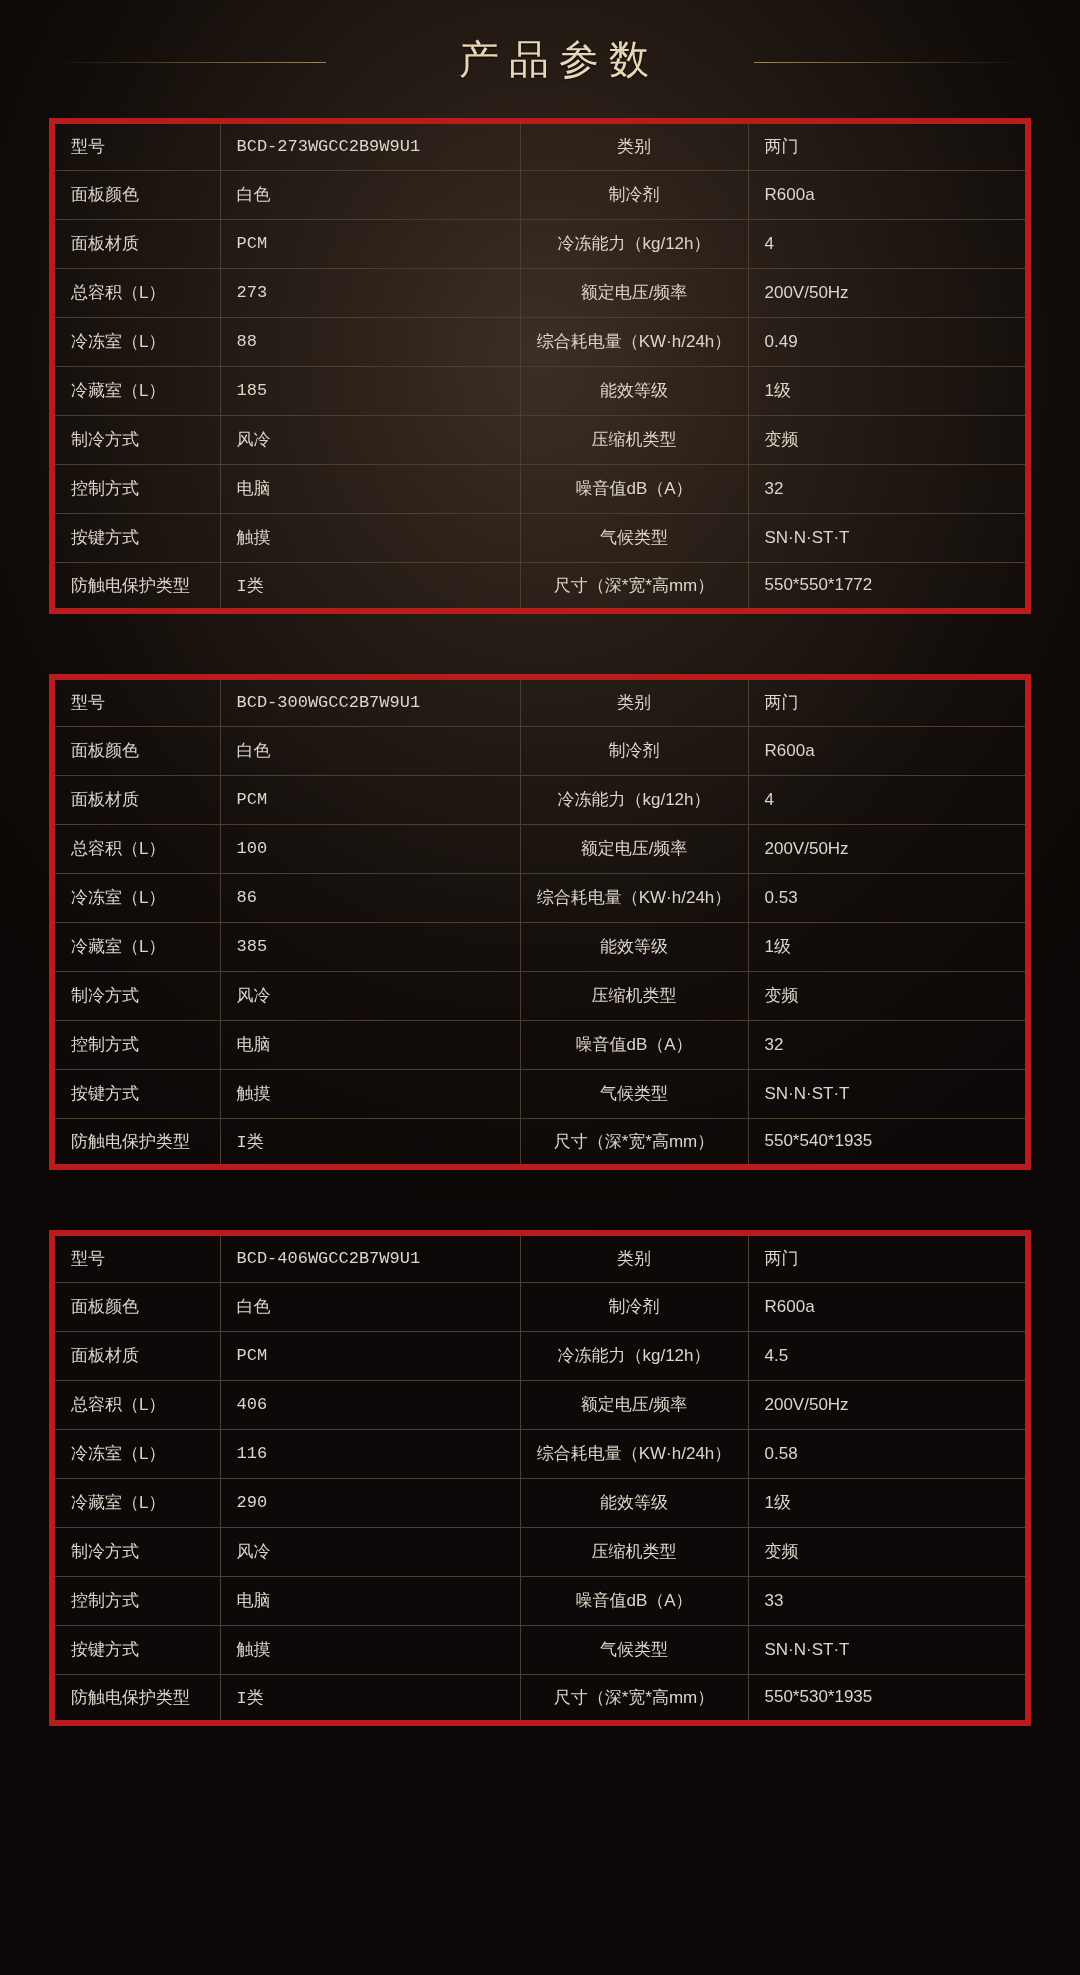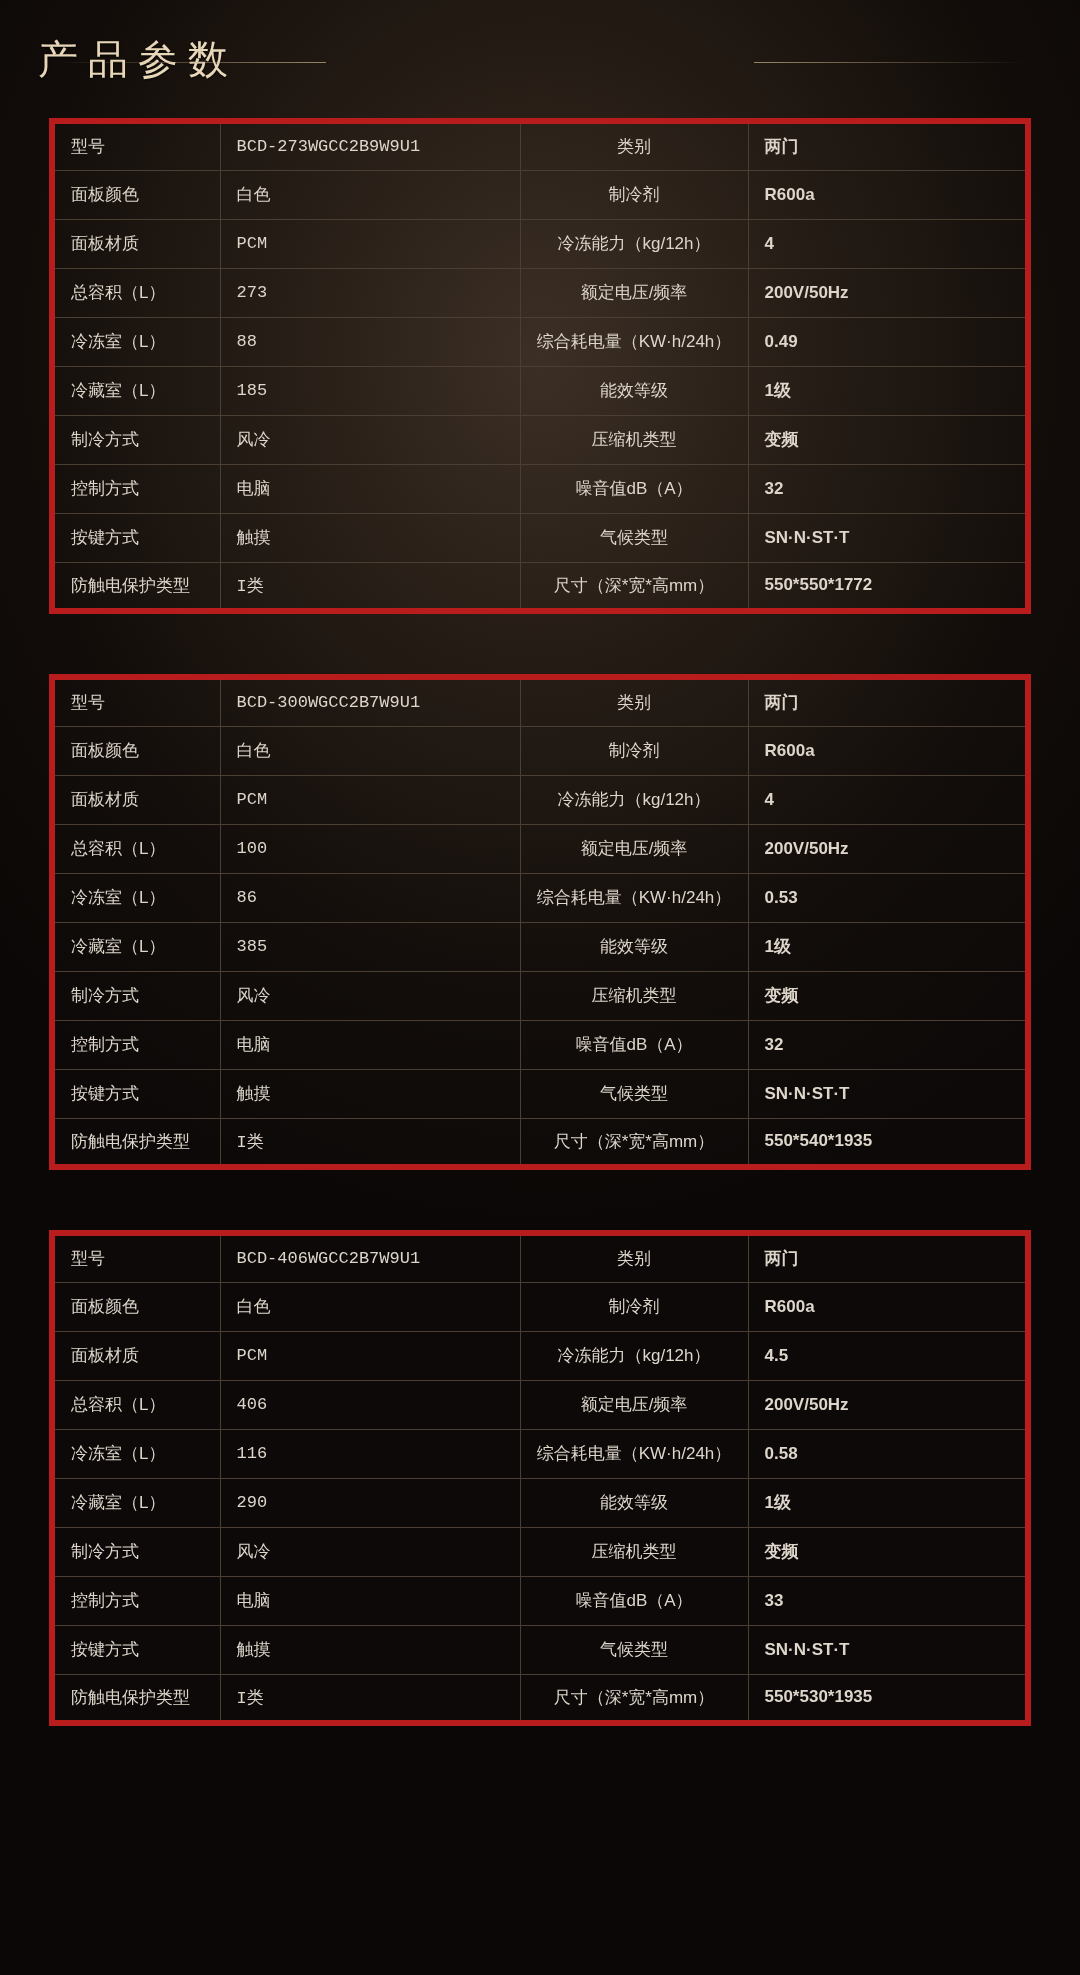--- a/index.html
+++ b/index.html
@@ -23,21 +23,21 @@
     height: 1975px;
     padding: 0;
   }
 
   
   .title-wrap {
     position: relative;
     height: 118px;
     display: flex;
     align-items: center;
-    justify-content: flex-start;
+    justify-content: center;
     padding-left: 28px;
   }
   .title-rule {
     position: absolute;
     top: 62px;
     height: 1px;
     background: linear-gradient(to right, rgba(198,170,130,0), rgba(198,170,130,0.75));
     width: 272px;
   }
   .title-rule.left { left: 54px; }
@@ -69,21 +69,21 @@
     height: 49px;
     padding: 0 16px;
     color: #ded6cb;
     font-size: 17px;
     white-space: nowrap;
     overflow: hidden;
   }
   .spec-table td.label { width: 168px; }
   .spec-table td.value { width: 300px; font-family: Liberation Mono, monospace; }
   .spec-table td.label2 { width: 228px; text-align: center; }
-  .spec-table td.value2 { width: 280px; font-weight: bold; }
+  .spec-table td.value2 { width: 280px; }
 </style>
 </head>
 <body>
 
 <div class="page">
 
   <div class="title-wrap">
     <div class="title-rule left"></div>
     <h1 class="title">产品参数</h1>
     <div class="title-rule right"></div>

